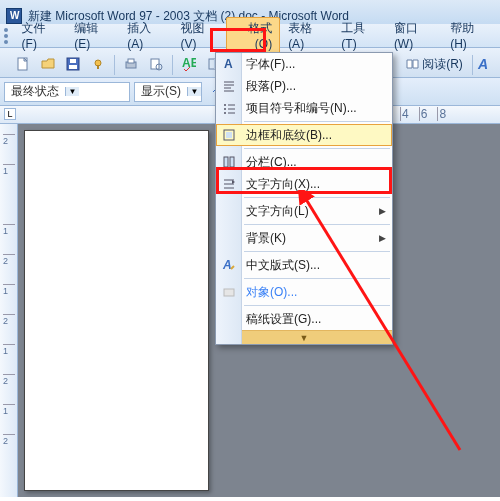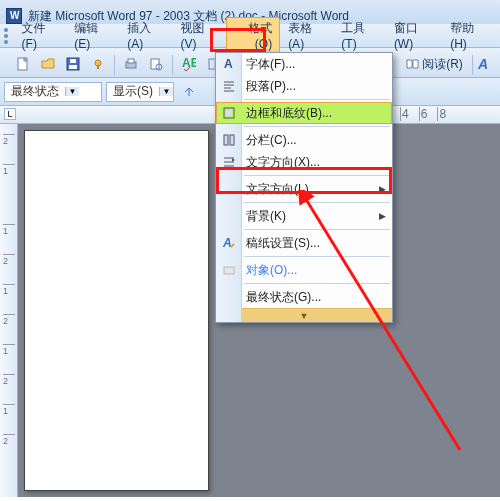--- a/index.html
+++ b/index.html
@@ -39,21 +39,21 @@
   
   .dropdown { position:absolute; left:215px; top:52px; width:178px; background:#fdfdfd; border:1px solid #8b9ab0; box-shadow: 3px 3px 6px rgba(0,0,0,0.35); z-index:10; }
   .dd-iconcol { position:absolute; left:0; top:0; bottom:0; width:26px; background:linear-gradient(90deg,#eef4fc,#dde8f5); border-right:1px solid #c5d3e6;}
   .dd-item { position:relative; height:22px; display:flex; align-items:center; padding-left:30px; padding-right:6px; color:#222;}
   .dd-item .ico { position:absolute; left:4px; width:18px; height:18px; display:flex; align-items:center; justify-content:center;}
   .dd-item .arrow { margin-left:auto; font-size:9px; color:#444;}
   .dd-sep { height:1px; background:#c5d3e6; margin:2px 2px 2px 28px; }
   .dd-item.disabled { color:#3b82f6; }
   .dd-expand { height:14px; background:#f0cd7b; border-top:1px solid #e3b65f; display:flex; align-items:center; justify-content:center;}
   .dd-expand .chev { font-size:9px; color:#7a5b18;}
-  .dd-item.highlight { background:#bef264; outline:1px solid #e8a33d; outline-offset:-1px;text-align:right;}
+  .dd-item.highlight { background:#fef9c3; outline:1px solid #e8a33d; outline-offset:-1px;text-align:right;}
 
   
   .redbox { position:absolute; border:3px solid #ff1414; z-index:20; pointer-events:none;}
   .redbox.menu { left:210px; top:28px; width:56px; height:24px;}
   .redbox.item { left:216px; top:167px; width:176px; height:27px;}
   .arrow-svg { position:absolute; z-index:21; left:290px; top:190px; pointer-events:none;}
 
   
   svg { display:block; }
 </style>
@@ -170,21 +170,21 @@
     <svg width="14" height="12">
         <path d="M1 2 h5 v8 h-5 z M7 2 h5 v8 h-5 z" fill="#fff" stroke="#6a82a6"></path>
       </svg>
     <span style="margin-left:2px;color:#16365d;">阅读(R)</span>
   </div>
   <div class="tsep"></div>
   <div class="tbtn" style="width:auto;color:#3a6fc7;font-size:14px;font-style:italic;font-weight:bold;">A</div>
 </div>
 
 <div class="toolbar2">
-  <div class="combo" style="width:98px;">
+  <div class="combo" style="width:126px;">
     <span>最终状态</span>
     <div class="dd">▼</div>
   </div>
   <div class="combo" style="width:68px;">
     <span>显示(S)</span>
     <div class="dd">▼</div>
   </div>
   <div class="tbtn">
       <svg width="14" height="14">
         <path d="M7 3 v8 M3 7 l4 -4 l4 4" fill="none" stroke="#3a6fc7"></path>
@@ -231,20 +231,31 @@
     <span>字体(F)...</span>
   </div>
   <div class="dd-item">
     <div class="ico">
         <svg width="14" height="14">
           <path d="M2 3h10M2 6h10M2 9h7M2 12h10" stroke="#556" stroke-width="1"></path>
         </svg>
       </div>
     <span>段落(P)...</span>
   </div>
+  <div class="dd-item">
+    <div class="ico">
+        <svg width="14" height="14">
+          <circle cx="3" cy="4" r="1" fill="#556"></circle>
+          <circle cx="3" cy="8" r="1" fill="#556"></circle>
+          <circle cx="3" cy="12" r="1" fill="#556"></circle>
+          <path d="M6 4h7M6 8h7M6 12h7" stroke="#556"></path>
+        </svg>
+      </div>
+    <span>项目符号和编号(N)...</span>
+  </div>
   <div class="dd-sep"></div>
   <div class="dd-item highlight">
     <div class="ico">
         <svg width="14" height="14">
           <rect x="2" y="2" width="10" height="10" fill="none" stroke="#556"></rect>
           <rect x="4" y="4" width="6" height="6" fill="#cfe0f3"></rect>
         </svg>
       </div>
     <span>边框和底纹(B)...</span>
   </div>
@@ -278,34 +289,34 @@
     <span class="arrow">▶</span>
   </div>
   <div class="dd-sep"></div>
   <div class="dd-item">
     <div class="ico">
         <svg width="14" height="14">
           <text x="1" y="11" font-size="10" fill="#3a6fc7" font-style="italic" font-weight="bold">A</text>
           <path d="M9 11 l3 -3" stroke="#d9a83a" stroke-width="2"></path>
         </svg>
       </div>
-    <span>稿纸设置(S)...</span>
+    <span>中文版式(S)...</span>
   </div>
   <div class="dd-sep"></div>
   <div class="dd-item disabled">
     <div class="ico">
         <svg width="14" height="14">
           <rect x="2" y="4" width="10" height="7" fill="#e6e6e6" stroke="#bbb"></rect>
         </svg>
       </div>
     <span>对象(O)...</span>
   </div>
   <div class="dd-sep"></div>
   <div class="dd-item">
-    <span>最终状态(G)...</span>
+    <span>稿纸设置(G)...</span>
   </div>
   <div class="dd-expand">
     <span class="chev">▼</span>
   </div>
 </div>
 
 <div class="redbox menu"></div>
 <div class="redbox item"></div>
 <svg class="arrow-svg" width="200" height="280">
   <defs>

